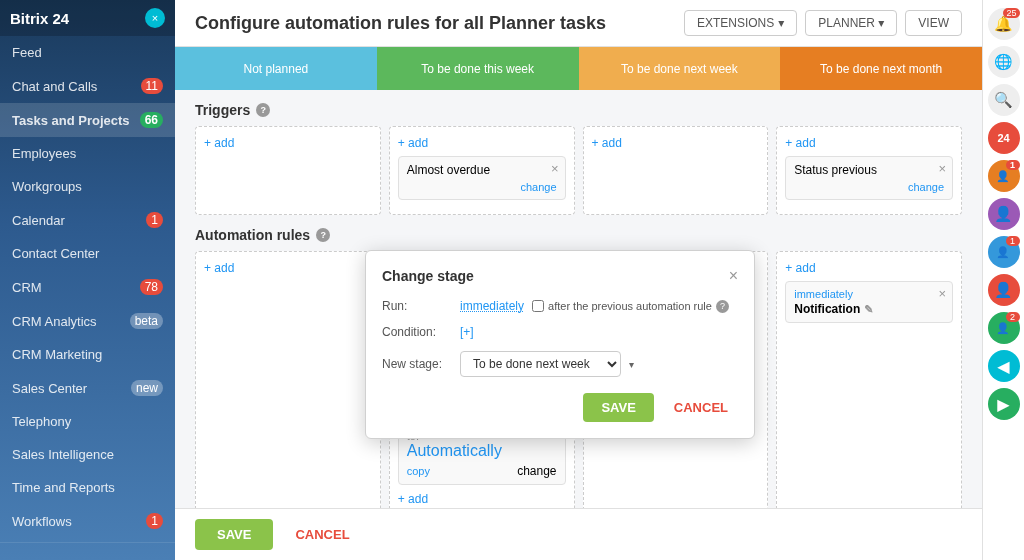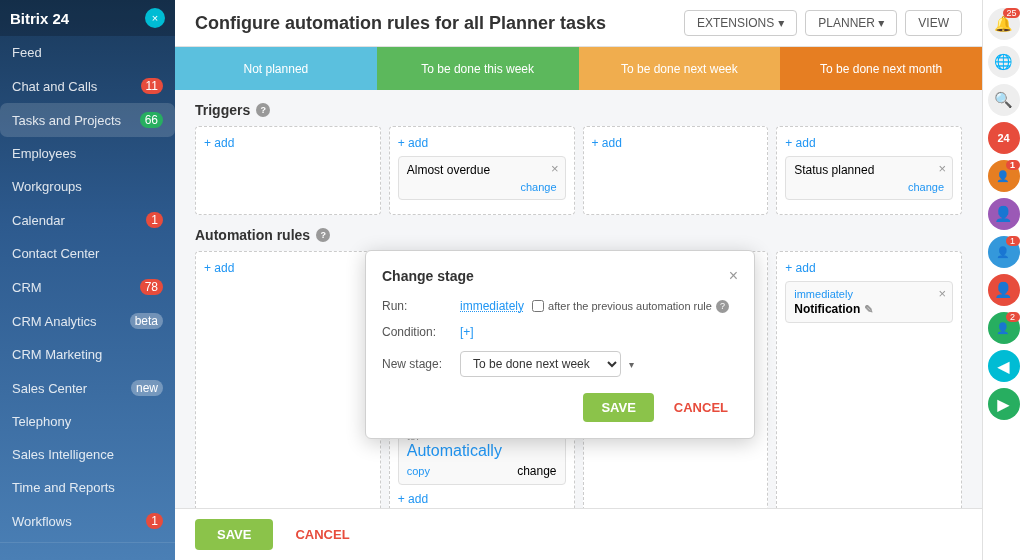--- a/index.html
+++ b/index.html
@@ -39,21 +39,21 @@
     }
     .sidebar-item {
       padding: 9px 12px;
       cursor: pointer;
       color: rgba(255,255,255,0.85);
       font-size: 13px;
       display: flex;
       align-items: center;
       justify-content: space-between;
     }
-    .sidebar-item.active { background: rgba(255,255,255,0.15); font-weight: 400; border-radius: 7px; }
+    .sidebar-item.active { background: rgba(255,255,255,0.15); font-weight: 700; }
     .sidebar-badge {
       background: #e74c3c;
       color: #fff;
       border-radius: 10px;
       padding: 1px 5px;
       font-size: 12px;
       min-width: 16px;
       text-align: center;
     }
     .sidebar-badge.green { background: #27ae60; }
@@ -536,21 +536,21 @@
       </div>
 
       <div class="kanban-col">
         <div class="add-btn">+ add</div>
       </div>
 
       <div class="kanban-col">
         <div class="add-btn">+ add</div>
         <div class="trigger-card">
           <span class="close-x">×</span>
-          <span>Status planned</span>
+          <span>Status previous</span>
           <div class="bottom-row">
             <span class="change-link">change</span>
           </div>
         </div>
       </div>
     </div>
 
     <div class="section-header">
       <span>Automation rules</span>
       <span class="help-icon">?</span>

